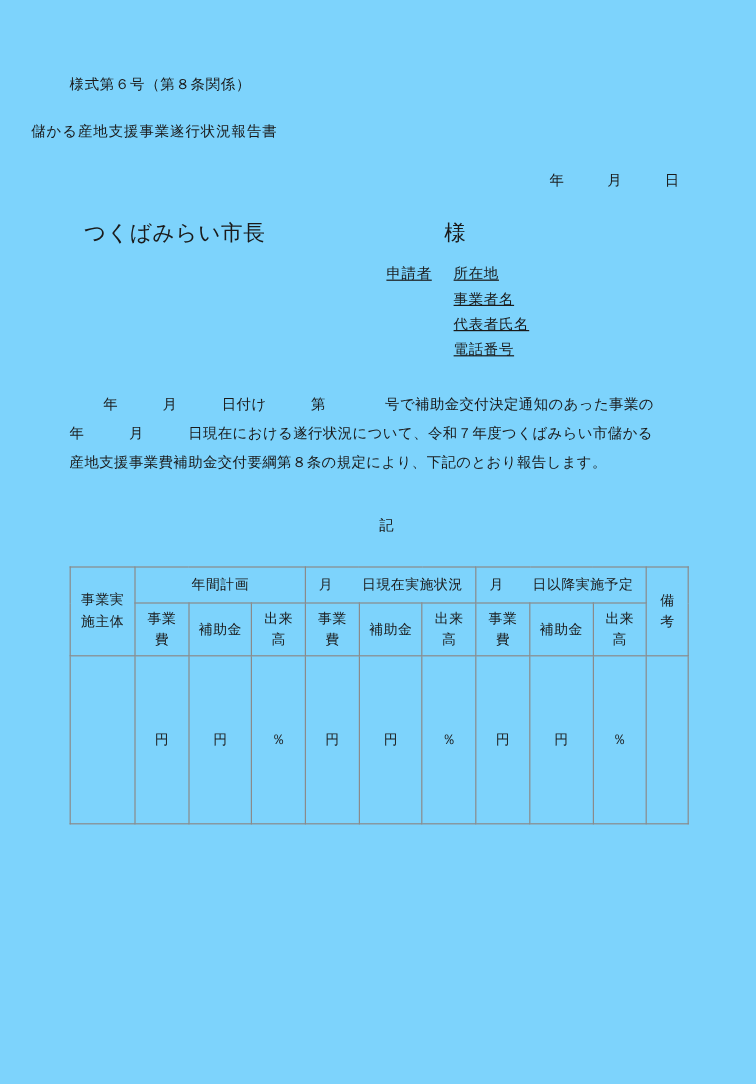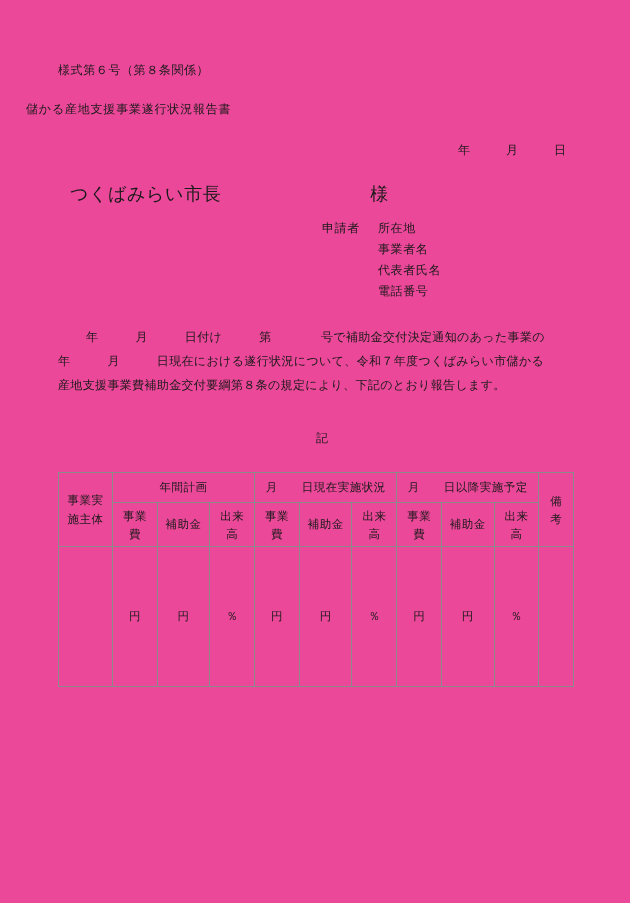--- a/index.html
+++ b/index.html
@@ -13,21 +13,21 @@
     height: 903px;
     position: relative;
     font-family: "Liberation Serif", "DejaVu Serif", serif;
     color: #1a1a1a;
     font-size: 11.5px;
     overflow: hidden;
   }
   .page {
     position: absolute;
     inset: 0;
-    background: #ec4899;
+    background: #7dd3fc;
   }
 
   
   .form-no {
     position: absolute;
     left: 58px;
     top: 62px;
     font-size: 12px;
     letter-spacing: 0.6px;
     white-space: pre;
@@ -69,20 +69,21 @@
     left: 322px;
     top: 218px;
     font-size: 12px;
     letter-spacing: 0.6px;
   }
   .applicant-row {
     display: flex;
     align-items: flex-end;
     line-height: 21px;
     white-space: pre;
+    text-decoration: underline;
   }
   .applicant-label {
     width: 56px;
     flex: 0 0 56px;
   }
   .applicant-spacer {
     width: 56px;
     flex: 0 0 56px;
   }
 

